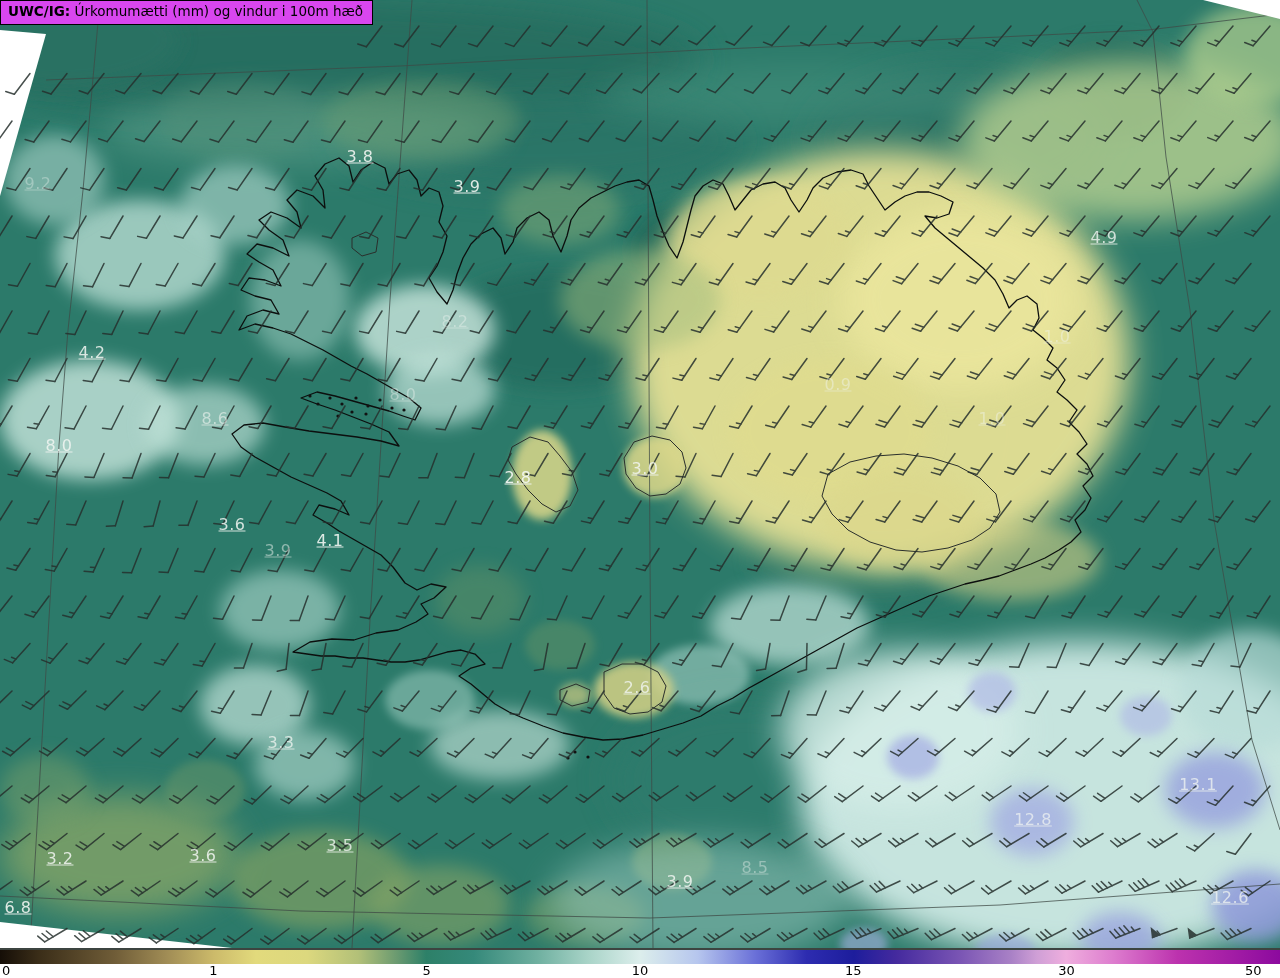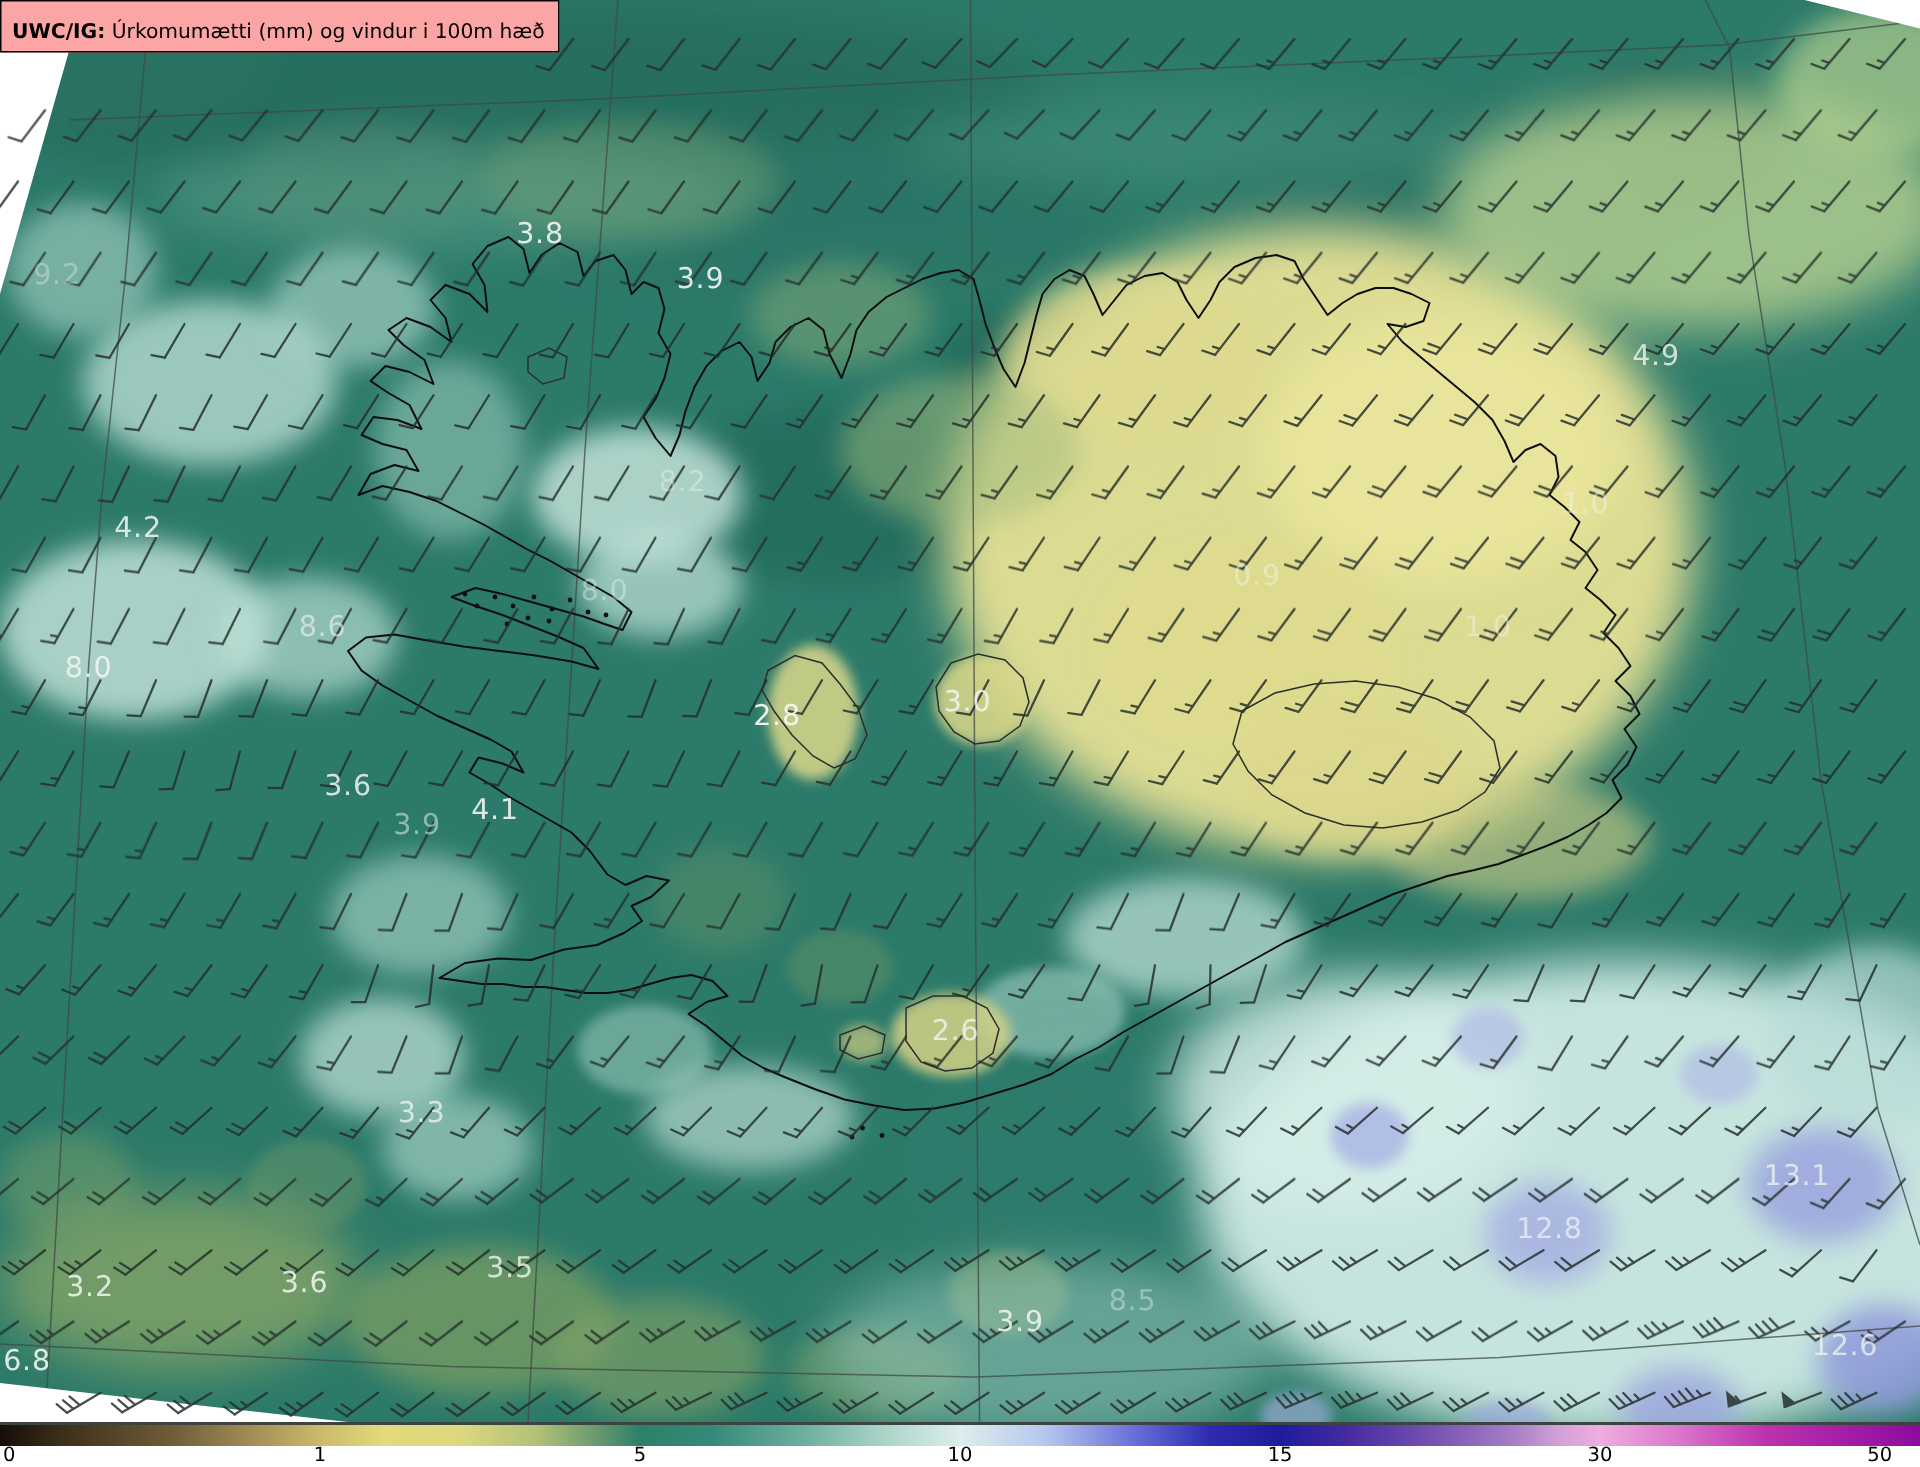--- a/index.html
+++ b/index.html
@@ -1,24 +1,24 @@
 <!DOCTYPE html>
 <html><head>
 <meta charset="utf-8">
 <style>
   html,body{margin:0;padding:0;background:#fff;}
   #app{position:relative;width:1280px;height:978px;overflow:hidden;
        font-family:"DejaVu Sans","Liberation Sans",sans-serif;background:#fff;}
   #map{position:absolute;left:0;top:0;width:1280px;height:948px;background:#2c7a6a;overflow:hidden;}
   #field-svg{position:absolute;left:0;top:0;}
   #labels{position:absolute;left:0;top:0;width:100%;height:100%;pointer-events:none;}
-  .vlabel{position:absolute;transform:translate(-50%,-50%);font-size:19px;color:#f2f6f2;
-          letter-spacing:0.5px;white-space:nowrap;}
-  .title-box{position:absolute;left:0;top:0;background:#fca5a5;border:1px solid #000;
-             padding:12px 9px 4px 7px;font-size:13.5px;line-height:16.5px;color:#000;z-index:30;}
+  .vlabel{position:absolute;transform:translate(-50%,-50%);font-size:16px;color:#f2f6f2;
+          letter-spacing:0.5px;white-space:nowrap;text-decoration:underline;}
+  .title-box{position:absolute;left:0;top:0;background:#d946ef;border:1px solid #000;
+             padding:2px 9px 4px 7px;font-size:13.5px;line-height:16.5px;color:#000;z-index:30;}
   .title-box b{font-weight:bold;}
   #colorbar{position:absolute;left:0;top:948px;width:1280px;height:30px;}
   #cb-sep{position:absolute;left:0;top:0;width:100%;height:2px;background:#3c4440;}
   #cb-gradient{position:absolute;left:0;top:2px;width:100%;height:14px;}
   #cb-ticks{position:absolute;left:0;top:16px;width:100%;height:14px;background:#fff;}
   .cb-tick{position:absolute;top:-1px;font-size:13px;color:#000;transform:translateX(-50%);}
   .cb-tick.first{transform:none;}
   .cb-tick.last{transform:translateX(-100%);}
 </style>
 </head>

